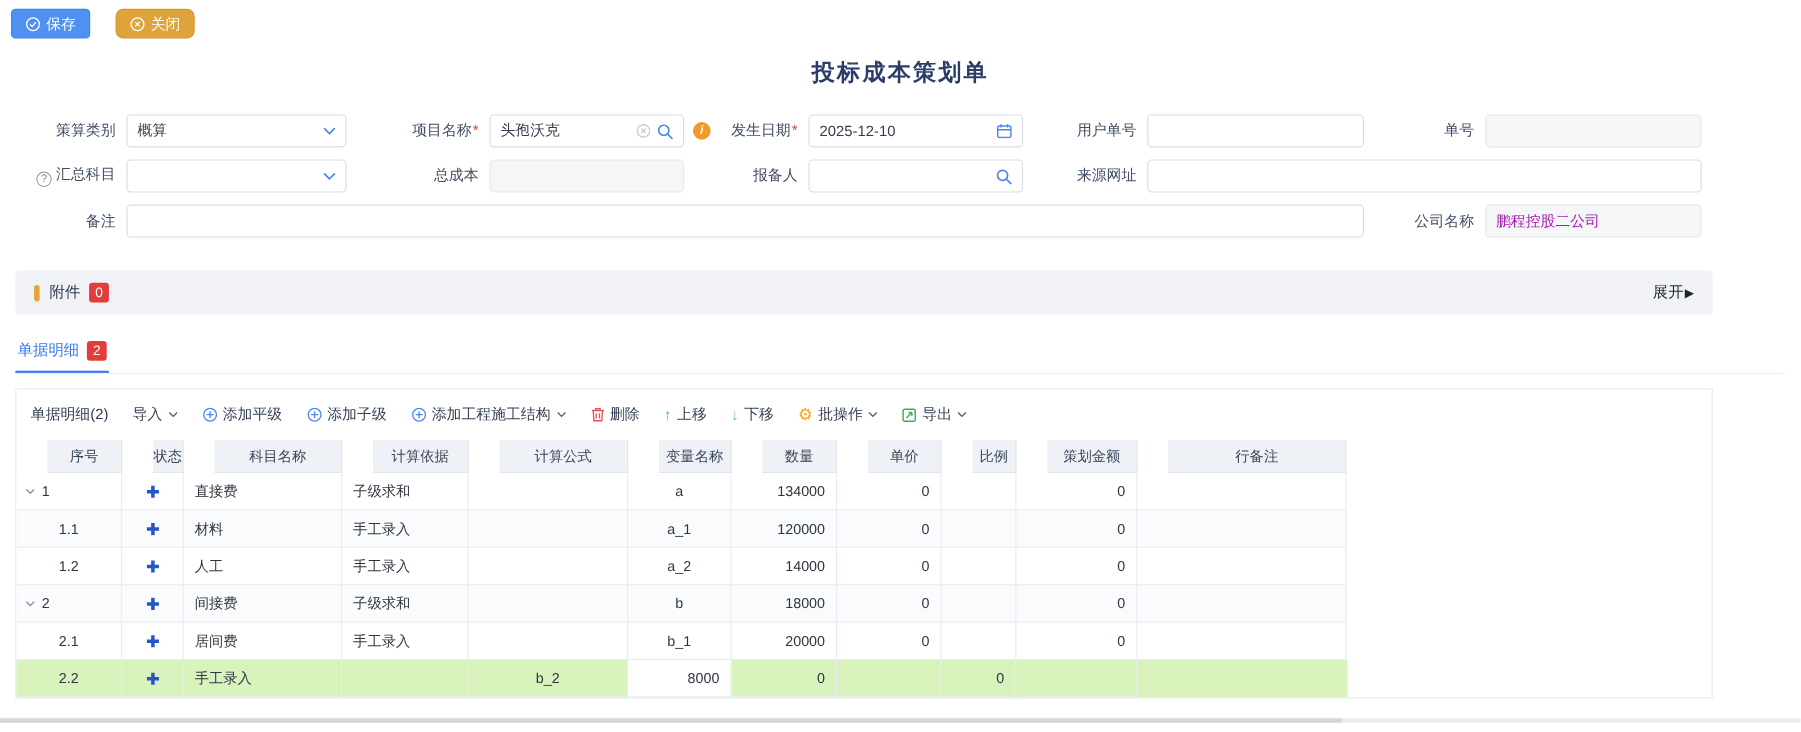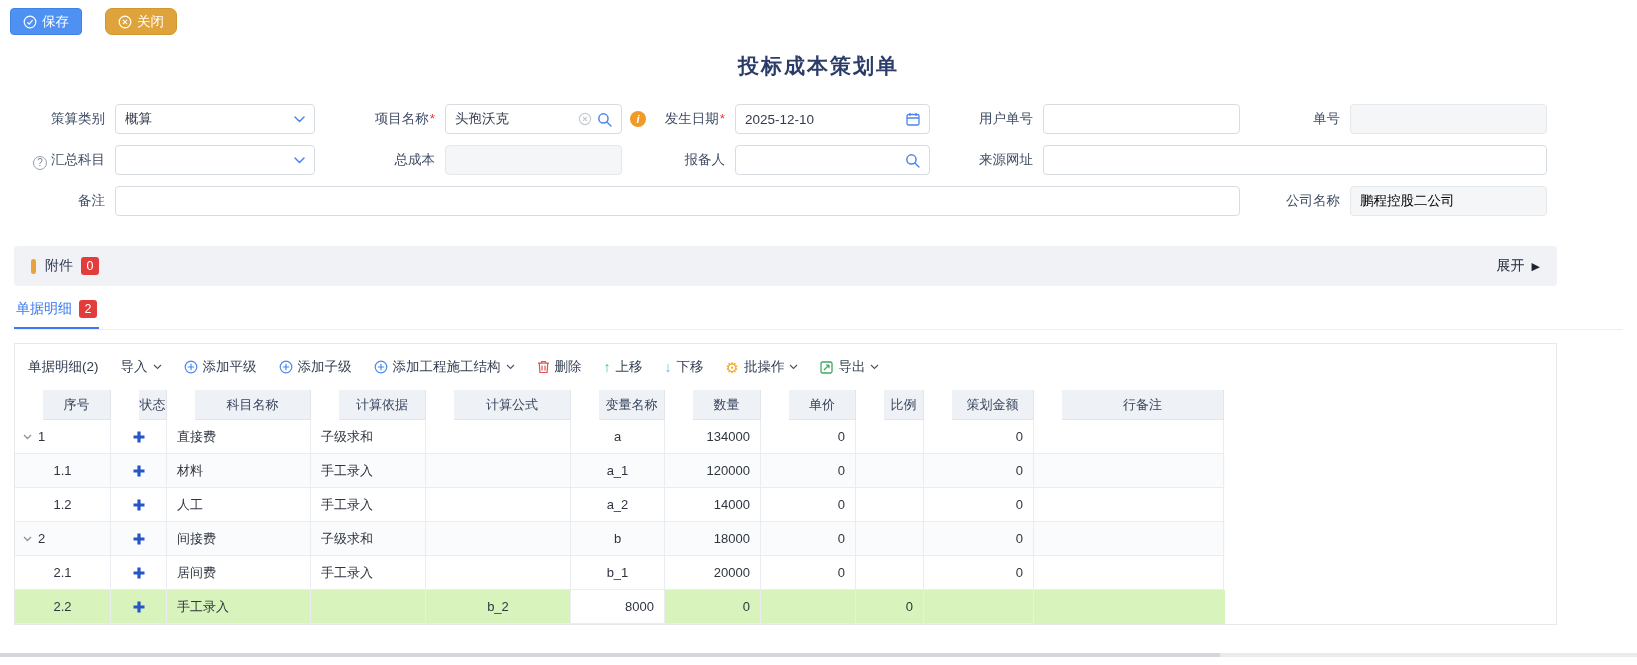--- a/index.html
+++ b/index.html
@@ -19,45 +19,45 @@
 
   
   .form-grid { display:grid;
     grid-template-columns:115px 200px 130px 177px 113px 195px 113px 197px 110px 197px;
     grid-auto-rows:32px; row-gap:9px; align-items:center; margin-top:23px; font-size:13.5px; }
   .fl { text-align:right; padding-right:10px; color:#3f4c63; white-space:nowrap; }
   .req { color:#e23c3c; margin-left:1px; }
   .ff { position:relative; height:32px; display:flex; align-items:center; }
   .box { height:30px; width:100%; border:1px solid #d7dbe2; border-radius:4px; background:#fff;
     display:flex; align-items:center; padding:0 9px; color:#333b4c; gap:5px; }
-  .box.disabled { background:#f5f6f8; border-color:#e4e7ec; color:#000000; }
+  .box.disabled { background:#f5f6f8; border-color:#e4e7ec; color:#a21caf; }
   input.raw { border:none; outline:none; flex:1; min-width:0; font:inherit; color:inherit;
     background:transparent; height:100%; }
   .sel-value { flex:1; }
   .icon-btn { display:inline-flex; align-items:center; cursor:pointer; flex:none; }
   .help-icon { display:inline-block; width:14px; height:14px; border:1px solid #98a1b0; border-radius:50%;
     color:#7a8494; font-size:10px; line-height:12px; text-align:center; margin-right:4px; vertical-align:-2px; }
   .info-icon { position:absolute; right:-24px; top:8px; width:16px; height:16px; border-radius:50%;
     background:#f09a28; color:#fff; font-size:11px; font-weight:700; line-height:16px; text-align:center; font-style:italic; }
   .c-span8-11 { grid-column:8 / 11; }
   .c-span2-9  { grid-column:2 / 9; }
   .c-col9 { grid-column:9; } .c-col10 { grid-column:10; }
 
   
   .attach-bar { margin:29px 80px 0 14px; height:40px; background:#f0f2f6; border-radius:4px;
     display:flex; align-items:center; padding:0 17px; font-size:14px; color:#2e3950; }
   .attach-pill { width:5px; height:15px; border-radius:2.5px; background:#e8a33d; margin-right:9px; }
   .badge { background:#e23c3c; color:#fff; border-radius:3px; min-width:18px; height:18px;
     line-height:18px; text-align:center; font-size:12.5px; padding:0 4px; margin-left:8px; }
   .spacer { flex:1; }
-  .expand-btn { display:flex; align-items:center; gap:7px; cursor:pointer; color:#222b3a; }
+  .expand-btn { display:flex; align-items:center; gap:1px; cursor:pointer; color:#222b3a; }
   .tri { font-size:11px; color:#1b2430; }
 
   
-  .tabs-row { margin:12px 14px 0; border-bottom:1px solid #eceef2; }
+  .tabs-row { margin:22px 14px 0; border-bottom:1px solid #eceef2; }
   .tab { display:inline-flex; align-items:center; padding:2px 2px 9px; margin-left:0;
     color:#3a7af0; font-size:14px; border-bottom:2px solid #3a7af0; cursor:pointer; }
   .tab .badge { margin-left:7px; }
 
   
   .panel { margin:13px 80px 0 14px; border:1px solid #e6e8ec; background:#fff; height:282px; }
   .gtoolbar { height:46px; display:flex; align-items:center; padding:0 13px; gap:22px;
     font-size:13.5px; color:#333f52; white-space:nowrap; }
   .gt-title { color:#2f3a4f; }
   .titem { display:inline-flex; align-items:center; gap:5px; cursor:pointer; }

